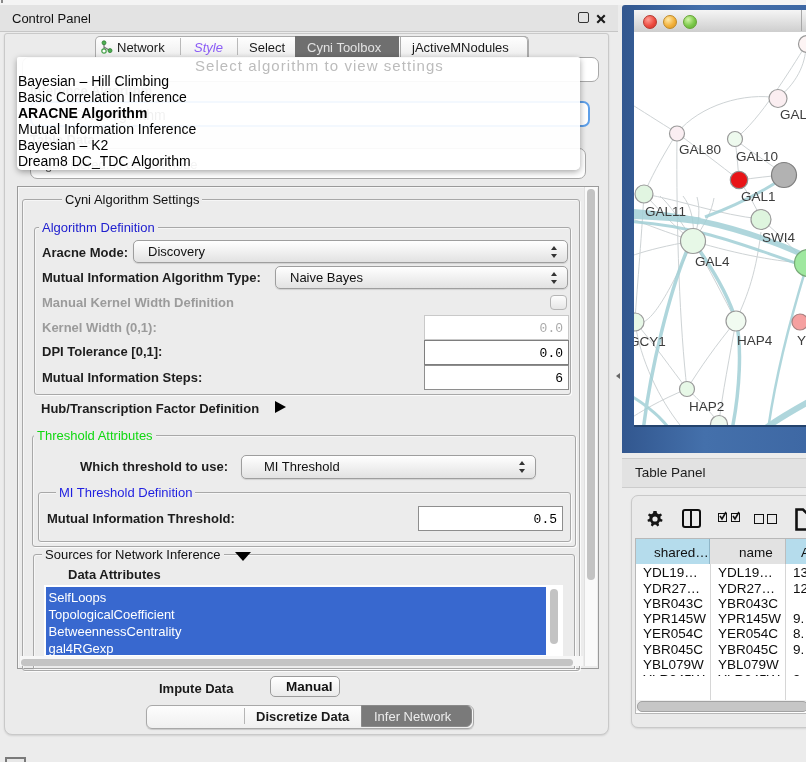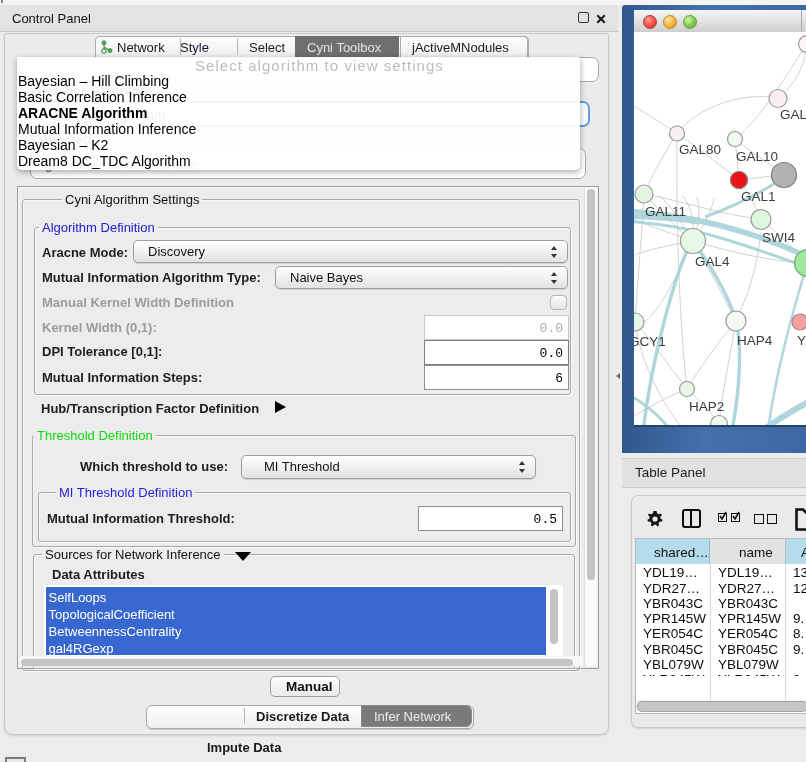--- a/index.html
+++ b/index.html
@@ -41,21 +41,21 @@
 <div class="abs" style="left:295px;top:36px;width:104px;height:21px;background:#6f6f6f;"></div>
 <div class="abs" style="left:100px;top:40px;width:14px;height:14px;">
  <svg width="14" height="14" viewBox="0 0 14 14">
   <path d="M4 3 L4 11 M4 7 L9 10" stroke="#7a7a7a" stroke-width="1.2" fill="none"></path>
   <circle cx="4" cy="2.8" r="2" fill="#4caf50" stroke="#2e7d32" stroke-width=".8"></circle>
   <circle cx="4" cy="11" r="2.2" fill="#fff" stroke="#43a047" stroke-width="1.2"></circle>
   <circle cx="10" cy="10.6" r="2" fill="#4caf50" stroke="#2e7d32" stroke-width=".8"></circle>
  </svg>
 </div>
 <div class="abs" style="left:117px;top:40px;font-size:13px;color:#1a1a1a;">Network</div>
-<div class="abs" style="left:180px;top:40px;font-size:13px;color:#0f172a;">Style</div>
+<div class="abs" style="left:194px;top:40px;font-size:13px;color:#8b5cf6;font-style:italic;">Style</div>
 <div class="abs" style="left:249px;top:40px;font-size:13px;color:#1a1a1a;">Select</div>
 <div class="abs" style="left:307px;top:40px;font-size:13px;color:#e2e2e2;">Cyni Toolbox</div>
 <div class="abs" style="left:400px;top:36px;width:126px;height:21px;border:1px solid #ababab;border-bottom:none;border-radius:0 5px 0 0;background:linear-gradient(#fefefe,#ededed);"></div>
 <div class="abs" style="left:412px;top:40px;font-size:13px;color:#1a1a1a;">jActiveMNodules</div>
 
 <div class="abs" style="left:22px;top:57px;width:575px;height:23px;border:1px solid #a8a8a8;border-radius:7px;background:#fff;"></div>
 <div class="abs b" style="left:30px;top:83px;font-size:13px;color:#444;">Inference Algorithm</div>
 <div class="abs" style="left:30px;top:101px;width:560px;height:26px;border:2.5px solid #5e9fe8;border-radius:7px;background:#fff;box-sizing:border-box;"></div>
 <div class="abs" style="left:45px;top:107px;font-size:14px;color:#333;">ARACNE Algorithm</div>
 <div class="abs b" style="left:30px;top:132px;font-size:13px;color:#444;">Table Data</div>
@@ -92,59 +92,59 @@
   </div>
 <div class="lbl" style="left:42px;top:376.5px;">Mutual Information Steps:</div>
 <div class="fld" style="left:424px;top:365px;width:143px;height:23px;border:1px solid #8e8e8e;">
     <span style="color:#000;">6</span>
   </div>
 
 <div class="lbl" style="left:41px;top:407.5px;">Hub/Transcription Factor Definition</div>
 <div class="abs" style="left:275px;top:401px;width:0;height:0;border-top:6.5px solid transparent;border-bottom:6.5px solid transparent;border-left:11px solid #000;"></div>
 
 <div class="abs etch" style="left:32px;top:435px;width:542px;height:110px;"></div>
-<div class="fsT" style="left:34px;top:429px;color:#10d810;">Threshold Definition</div>
+<div class="fsT" style="left:34px;top:429px;color:#10d810;">Threshold Attributes</div>
 <div class="lbl" style="left:80px;top:465.5px;">Which threshold to use:</div>
 <div class="combo" style="left:241px;top:454.5px;width:293px;height:22px;text-decoration:underline;">
     <div class="txt" style="left:22px;">MI Threshold</div>
     <div class="ud"></div>
   </div>
 
 <div class="abs etch" style="left:38px;top:491.5px;width:531px;height:48px;"></div>
 <div class="fsT" style="left:56px;top:485.5px;color:#1f1fe0;">MI Threshold Definition</div>
 <div class="lbl" style="left:47px;top:517.5px;">Mutual Information Threshold:</div>
 <div class="fld" style="left:418px;top:506px;width:143px;height:23px;border:1px solid #8e8e8e;">
     <span style="color:#000;">0.5</span>
   </div>
 
 <div class="abs etch" style="left:33px;top:554px;width:540px;height:113px;border-radius:3px 3px 0 0;"></div>
 <div class="fsT" style="left:42px;top:548px;color:#111;">Sources for Network Inference</div>
 <div class="abs" style="left:235px;top:551.5px;width:0;height:0;border-left:8px solid transparent;border-right:8px solid transparent;border-top:9px solid #000;"></div>
-<div class="lbl" style="left:36px;top:574px;padding-left:16px;">Data Attributes</div>
+<div class="lbl" style="left:52px;top:574px;padding-left:16px;">Data Attributes</div>
 
 <div class="abs" style="left:44px;top:585px;width:519px;height:71px;background:#fff;"></div>
 <div class="abs" style="left:46px;top:587px;width:500px;height:68px;background:#3868cf;"></div>
 <div class="abs" style="left:48.5px;top:596.5px;font-size:13px;color:#fff;transform:translateY(-50%);">SelfLoops</div>
 <div class="abs" style="left:48.5px;top:613.5px;font-size:13px;color:#fff;transform:translateY(-50%);">TopologicalCoefficient</div>
 <div class="abs" style="left:48.5px;top:630.5px;font-size:13px;color:#fff;transform:translateY(-50%);">BetweennessCentrality</div>
 <div class="abs" style="left:48.5px;top:647.5px;font-size:13px;color:#fff;transform:translateY(-50%);">gal4RGexp</div>
 <div class="abs" style="left:550px;top:589px;width:8px;height:55px;background:#c3c3c3;border-radius:4px;"></div>
 
 <div class="abs" style="left:584px;top:187px;width:12px;height:479px;background:#fafafa;border-left:1px solid #e0e0e0;"></div>
 <div class="abs" style="left:586.5px;top:189px;width:8.5px;height:391px;background:#c3c3c3;border-radius:4.5px;"></div>
 <div class="abs" style="left:20px;top:656px;width:563px;height:10px;background:#f7f7f7;"></div>
 <div class="abs" style="left:21px;top:658.5px;width:552px;height:7.5px;background:#c4c4c4;border-radius:4px;"></div>
 
 <div class="abs" style="left:270px;top:676px;width:68px;height:19px;border:1px solid #9c9c9c;border-radius:5px;background:linear-gradient(#ffffff,#eaeaea);"></div>
 <div class="abs b" style="left:286px;top:679px;font-size:13.5px;color:#111;">Manual</div>
 
 <div class="abs" style="left:146px;top:705px;width:326px;height:22px;border:1px solid #a8a8a8;border-radius:6px;background:linear-gradient(#fdfdfd,#f0f0f0);box-shadow:0 1px 1px rgba(0,0,0,.15);"></div>
 <div class="abs" style="left:244px;top:708px;width:1px;height:16px;background:#b5b5b5;"></div>
 <div class="abs" style="left:361px;top:705px;width:111px;height:22px;background:#7a7a7a;border-radius:0 6px 6px 0;border:1px solid #8a8a8a;box-sizing:border-box;"></div>
-<div class="abs b" style="left:159px;top:740px;font-size:13px;color:#1a1a1a;margin-left:48px;">Impute Data</div>
+<div class="abs b" style="left:159px;top:681px;font-size:13px;color:#1a1a1a;">Impute Data</div>
 <div class="abs b" style="left:256px;top:709px;font-size:13px;color:#1a1a1a;">Discretize Data</div>
 <div class="abs" style="left:374px;top:709px;font-size:13px;color:#ececec;">Infer Network</div>
 
 <div class="abs" style="left:5px;top:757px;width:17px;height:10px;border:2px solid #7a7a7a;background:#e8e8e8;"></div>
 
 <div class="abs" style="left:17px;top:57px;width:563px;height:113px;background:rgba(255,255,255,.93);border-radius:2px 2px 5px 5px;box-shadow:0 2px 6px rgba(0,0,0,.35);"></div>
 <div class="abs" style="left:195px;top:57px;font-size:15px;color:#bcbcbc;letter-spacing:1.05px;">Select algorithm to view settings</div>
 <div class="abs" style="left:18px;top:81px;font-size:14px;color:#000;transform:translateY(-50%);">Bayesian – Hill Climbing</div>
 <div class="abs" style="left:18px;top:97px;font-size:14px;color:#000;transform:translateY(-50%);">Basic Correlation Inference</div>
 <div class="abs b" style="left:18px;top:113px;font-size:14px;color:#000;transform:translateY(-50%);">ARACNE Algorithm</div>

